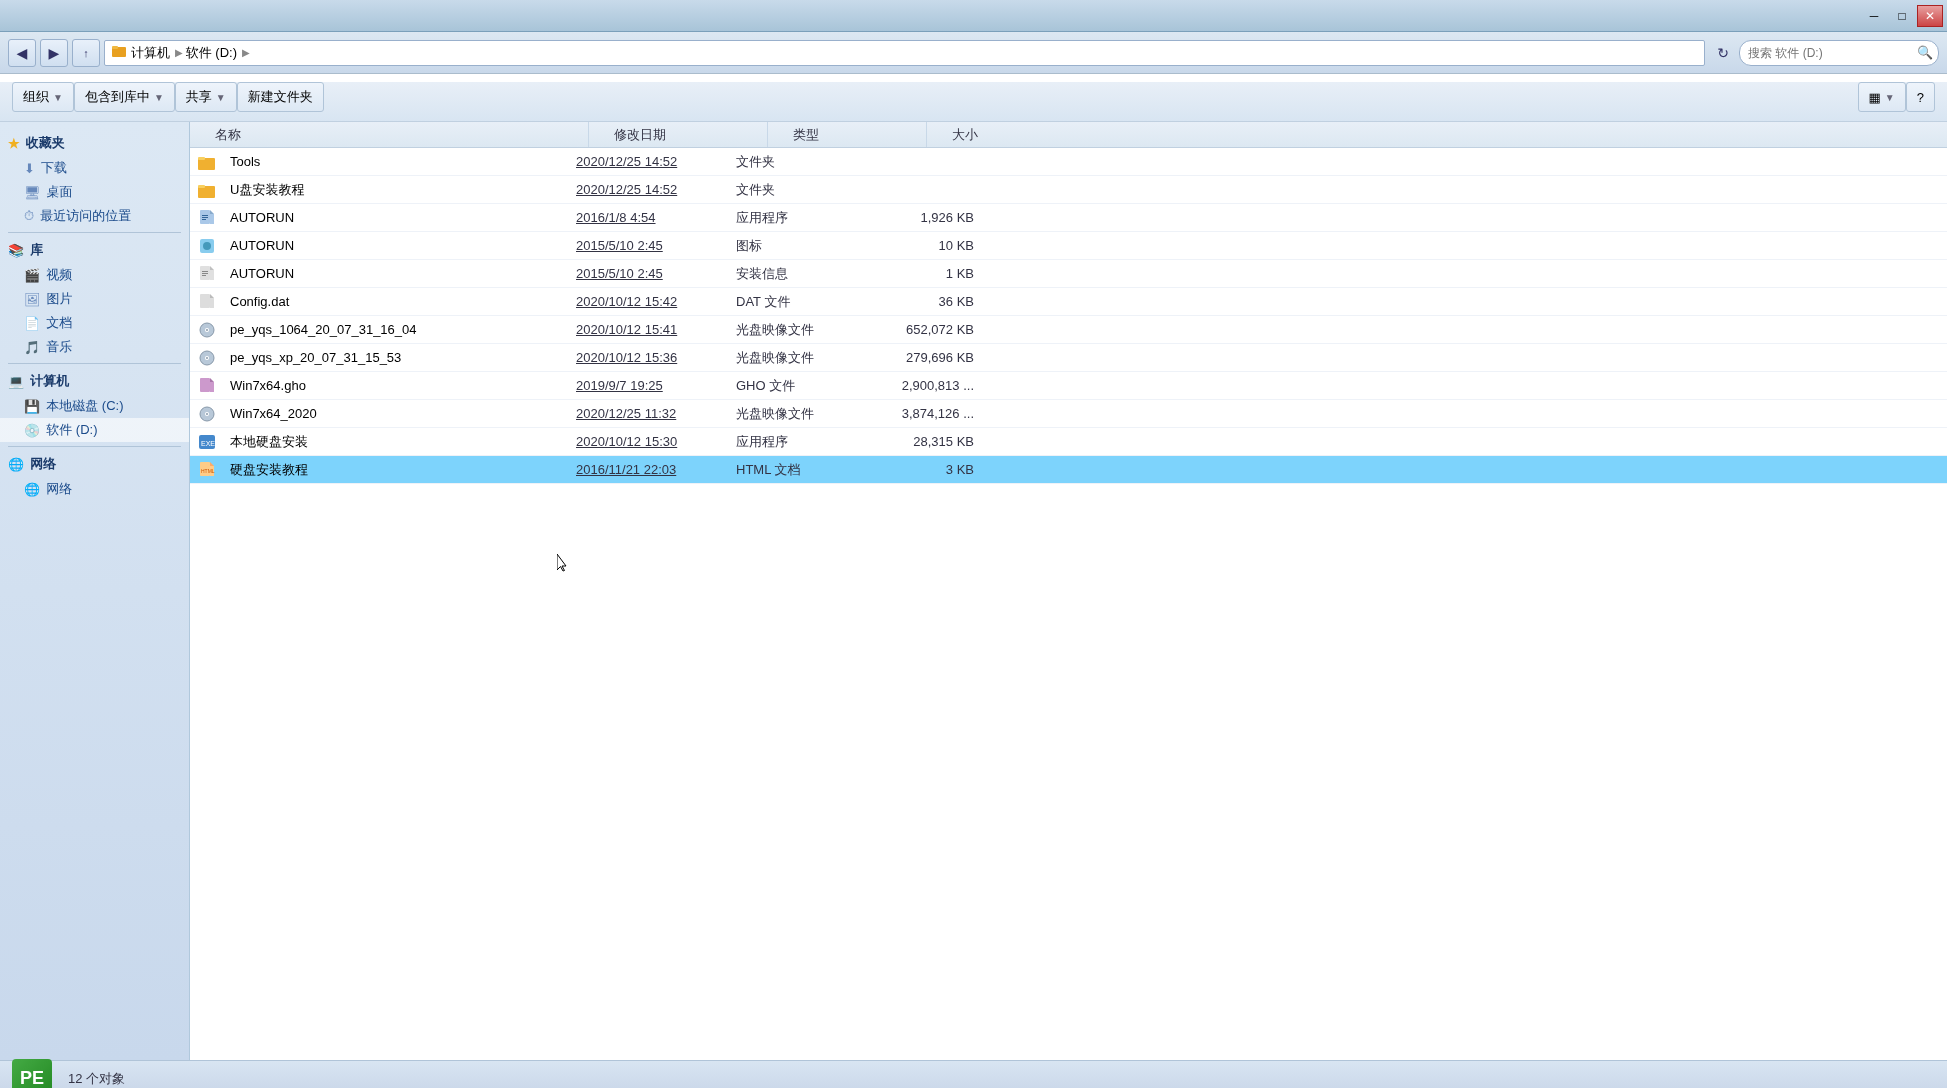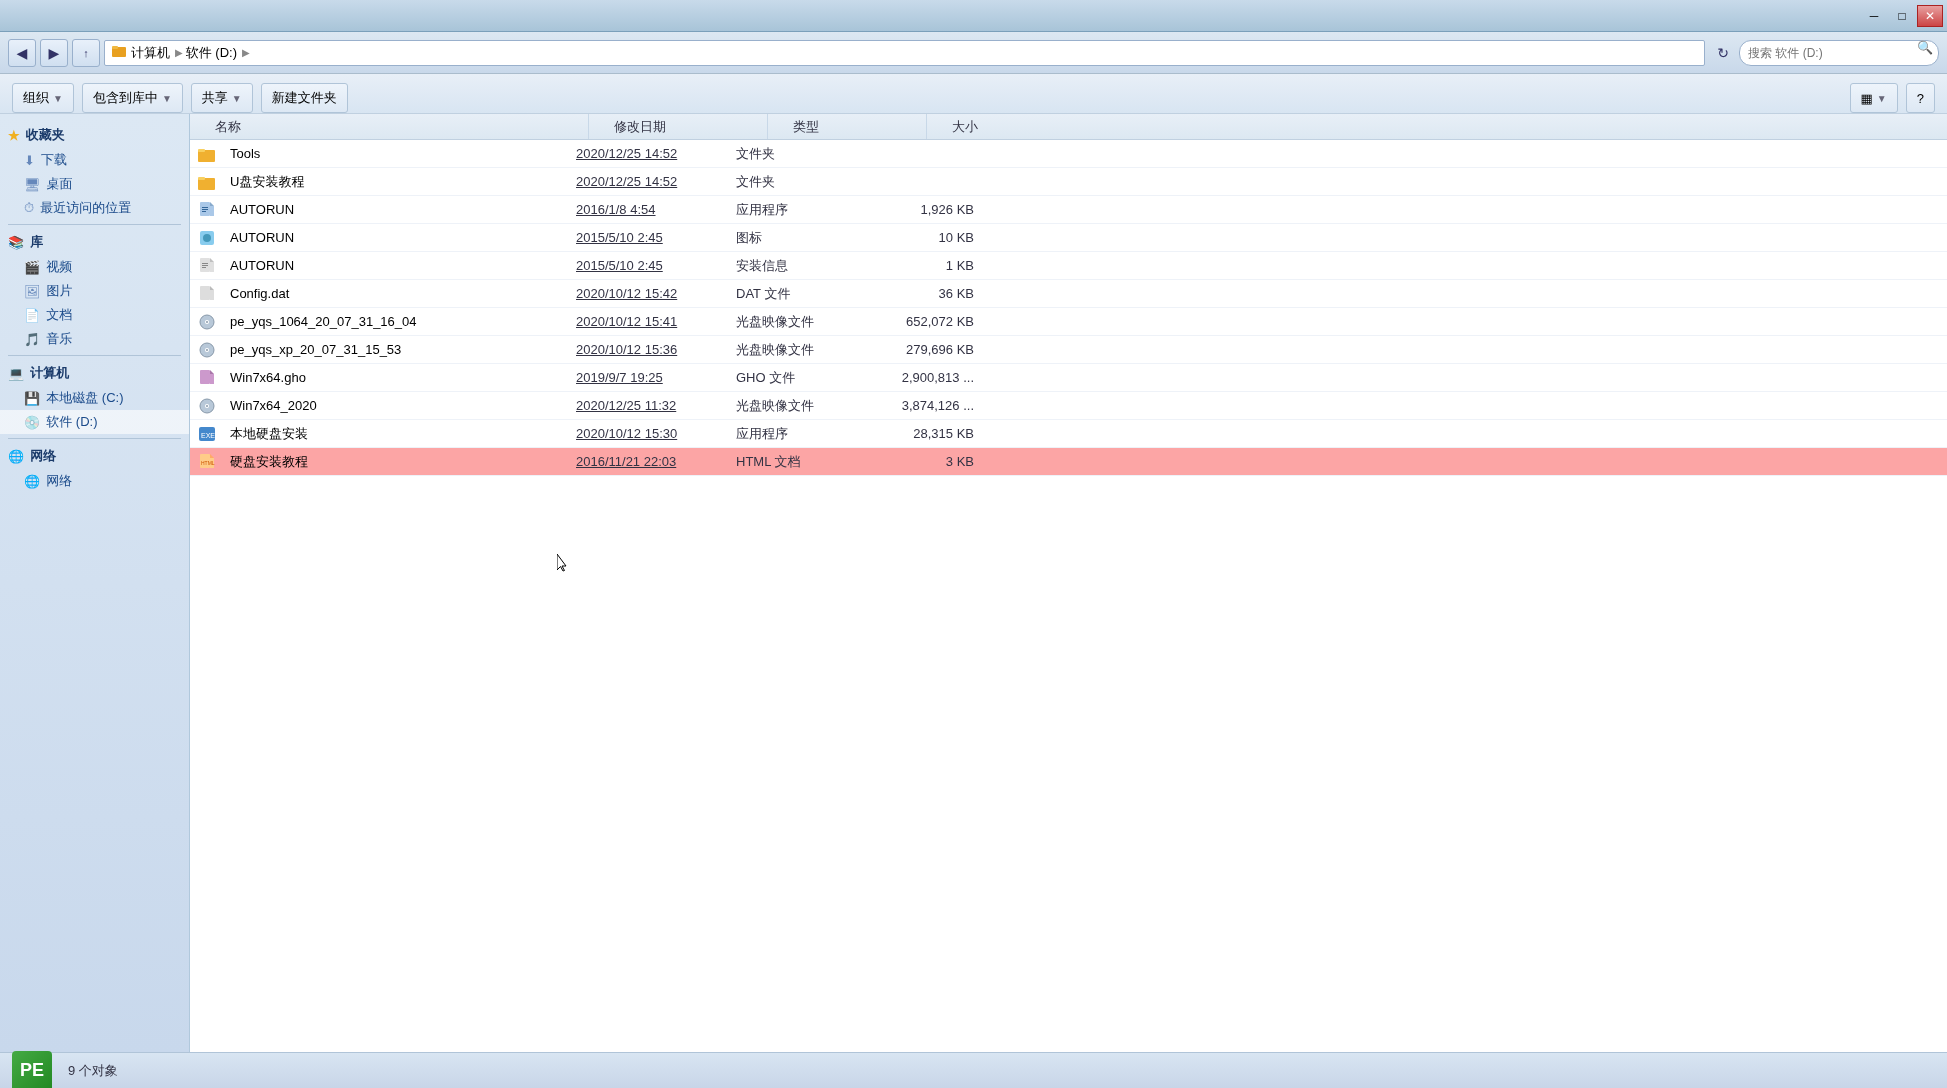--- a/index.html
+++ b/index.html
@@ -85,21 +85,21 @@
       border-radius: 12px;
       padding: 0 28px 0 8px;
       font-size: 12px;
       background: white;
       outline: none;
       color: #888;
     }
     .search-wrapper {
       position: relative;
       display: flex;
-      align-items: flex-start;
+      align-items: center;
     }
     .search-icon-btn {
       position: absolute;
       right: 6px;
       width: 16px;
       height: 16px;
       cursor: pointer;
       display: flex;
       align-items: center;
       justify-content: center;
@@ -116,24 +116,24 @@
       color: #336;
       font-size: 14px;
       margin-left: 2px;
     }
 
     
     .toolbar {
       background: linear-gradient(to bottom, #e8eff7 0%, #d8e5f2 100%);
       height: 40px;
       display: flex;
-      align-items: flex-end;
+      align-items: flex-start;
       padding: 0 12px;
       border-bottom: 1px solid #c0d0e0;
-      gap: 8px;
+      margin-top: 8px;
     }
     .toolbar-btn {
       height: 30px;
       padding: 0 10px;
       background: linear-gradient(to bottom, #eef4fb, #dde8f4);
       border: 1px solid #b0c4d8;
       border-radius: 3px;
       cursor: pointer;
       font-size: 13px;
       display: inline-flex;
@@ -220,21 +220,21 @@
     .col-header-item:last-child { border-right: none; }
 
     .file-row {
       display: flex;
       align-items: center;
       height: 28px;
       border-bottom: 1px solid #eef2f8;
       cursor: pointer;
       font-size: 13px;
     }
-    .file-row.selected { background: #fca5a5; }
+    .file-row.selected { background: #7dd3fc; }
     .file-cell-name {
       width: 380px;
       padding-left: 8px;
       display: flex;
       align-items: center;
       gap: 14px;
       overflow: hidden;
       white-space: nowrap;
     }
     .file-cell-date { width: 160px; padding-left: 6px; color: #334; text-decoration: underline; }
@@ -631,20 +631,20 @@
     <div class="file-cell-size">3 KB</div>
   </div>
       </div>
   </div>
 </div>
 
 <div class="status-bar">
   <div class="status-logo">
     <span>PE</span>
   </div>
-  <span>9 个对象</span>
+  <span>12 个对象</span>
 </div>
 
 <div class="cursor">
   <svg width="12" height="18" viewBox="0 0 12 18">
       <path d="M0,0 L0,16 L3.5,12.5 L6,17 L7.5,16.5 L5,12 L9,12 Z" fill="white" stroke="black" stroke-width="1"></path>
     </svg>
 </div>
 
 </body></html>

